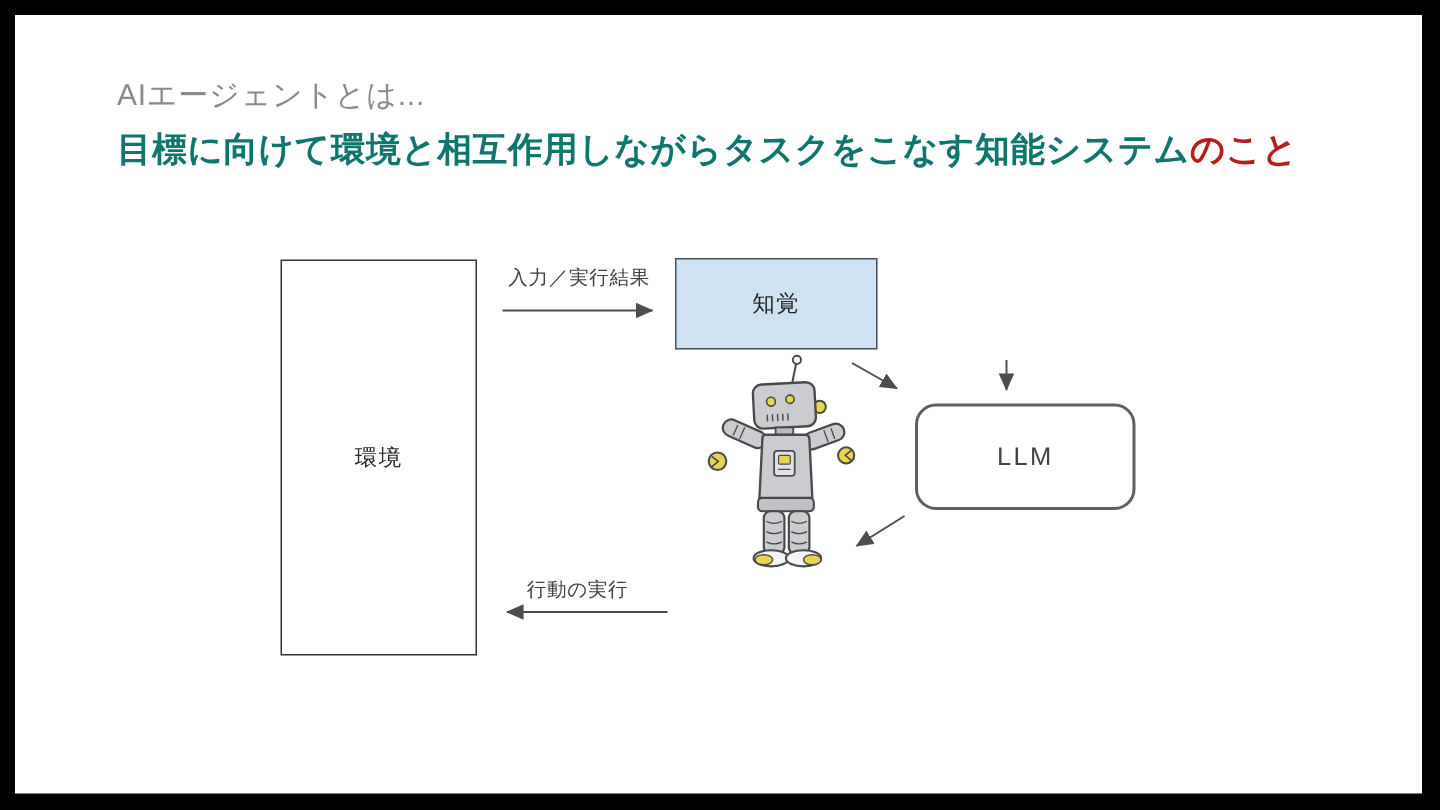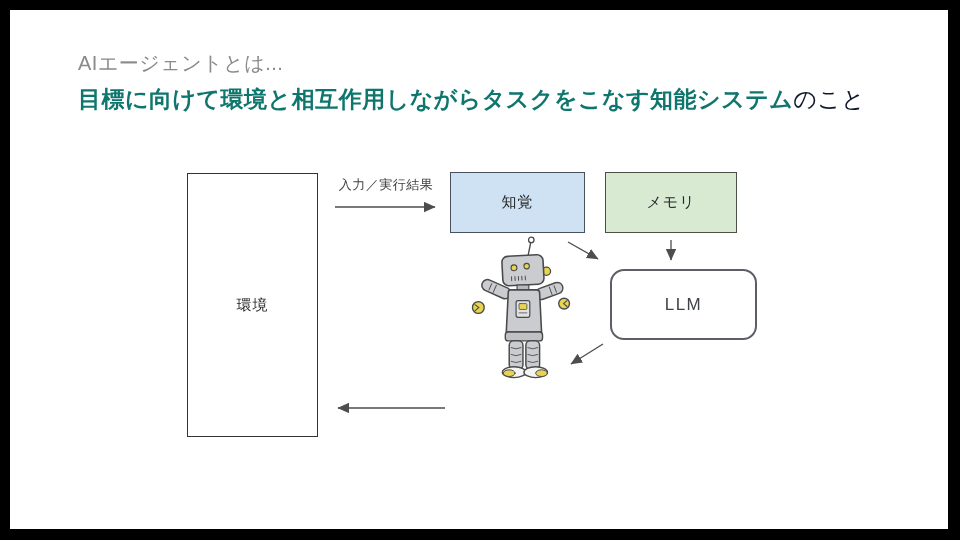--- a/index.html
+++ b/index.html
@@ -25,21 +25,21 @@
     color: #8a8a8a;
     letter-spacing: 0.5px;
   }
   .title-line2 {
     margin-top: 7px;
     font-size: 23px;
     letter-spacing: 0.5px;
     white-space: nowrap;
   }
   .title-line2 .emph { font-weight: bold; color: #0f766e; }
-  .title-line2 .suffix { font-weight: normal; color: #0f172a; }
+  .title-line2 .suffix { font-weight: bold; color: #b91c1c; }
   
   .diagram { position: absolute; inset: 0; }
   .dg-box {
     position: absolute;
     display: flex; align-items: center; justify-content: center;
     font-size: 15px; color: #262626;
     letter-spacing: 1px;
     background: #ffffff;
   }
   .env-box   { left: 177px; top: 163px; width: 131px; height: 264px; border: 1.5px solid #333333; }
@@ -91,28 +91,26 @@
           <path d="M435 398 L328 398" marker-end="url(#ah)"></path>
         </g>
       </svg>
 
       <div class="dg-box env-box">
         <span>環境</span>
       </div>
       <div class="dg-box perc-box">
         <span>知覚</span>
       </div>
-      <div class="dg-box mem-box">
-        <span>メモリ</span>
-      </div>
       <div class="dg-box llm-box">
         <span>LLM</span>
       </div>
 
       <div class="arrow-label input-label">入力／実行結果</div>
+      <div class="arrow-label action-label">行動の実行</div>
 
       <svg class="robot" viewBox="0 0 112 150">
         <g stroke="#4a4a4a" stroke-linecap="round">
 
           <path d="M64 24 C65 17 66.5 12 67 8" fill="none" stroke-width="1.4"></path>
           <circle cx="67.5" cy="6" r="2.8" fill="#ffffff" stroke-width="1.3"></circle>
 
           <circle cx="83" cy="38" r="4.2" fill="#e8d44f" stroke-width="1.3"></circle>
 
           <g transform="rotate(-3 59 37)">

